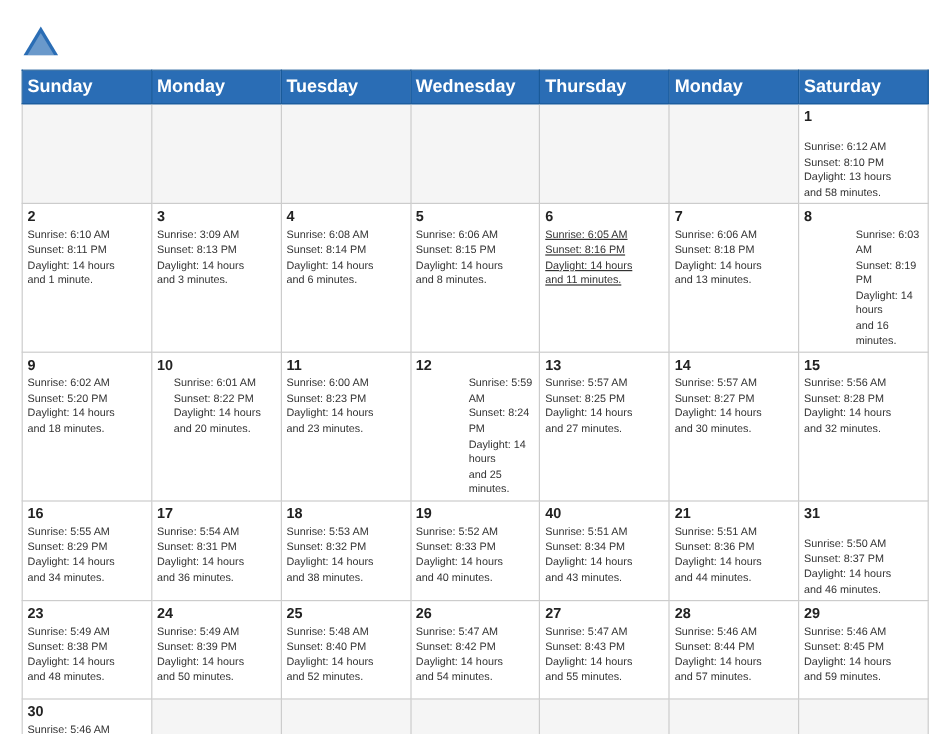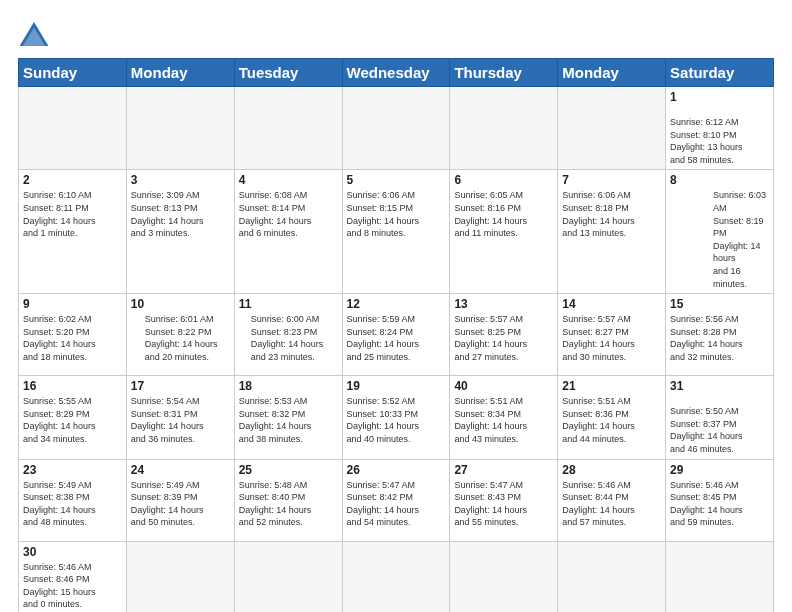--- a/index.html
+++ b/index.html
@@ -169,21 +169,21 @@
           </td>
           <td>
             <span class="day-num">5</span>
             <div class="day-info" style="white-space: pre-line;">Sunrise: 6:06 AM
 Sunset: 8:15 PM
 Daylight: 14 hours
 and 8 minutes.</div>
           </td>
           <td>
             <span class="day-num">6</span>
-            <div class="day-info" style="white-space: pre-line;">Sunrise: 6:05 AM
+            <div class="day-info" style="white-space: pre-line; text-decoration: underline;">Sunrise: 6:05 AM
 Sunset: 8:16 PM
 Daylight: 14 hours
 and 11 minutes.</div>
           </td>
           <td>
             <span class="day-num">7</span>
             <div class="day-info" style="white-space: pre-line;">Sunrise: 6:06 AM
 Sunset: 8:18 PM
 Daylight: 14 hours
 and 13 minutes.</div>
@@ -206,28 +206,28 @@
           </td>
           <td>
             <span class="day-num">10</span>
             <div class="day-info" style="white-space: pre-line; margin-left: 14px;">Sunrise: 6:01 AM
 Sunset: 8:22 PM
 Daylight: 14 hours
 and 20 minutes.</div>
           </td>
           <td>
             <span class="day-num">11</span>
-            <div class="day-info" style="white-space: pre-line; margin-left: 12px;">Sunrise: 6:00 AM
+            <div class="day-info" style="white-space: pre-line;">Sunrise: 6:00 AM
 Sunset: 8:23 PM
 Daylight: 14 hours
 and 23 minutes.</div>
           </td>
           <td>
             <span class="day-num">12</span>
-            <div class="day-info" style="white-space: pre-line;">Sunrise: 5:59 AM
+            <div class="day-info" style="white-space: pre-line; margin-left: 44px;">Sunrise: 5:59 AM
 Sunset: 8:24 PM
 Daylight: 14 hours
 and 25 minutes.</div>
           </td>
           <td>
             <span class="day-num">13</span>
             <div class="day-info" style="white-space: pre-line;">Sunrise: 5:57 AM
 Sunset: 8:25 PM
 Daylight: 14 hours
 and 27 minutes.</div>
@@ -265,21 +265,21 @@
           <td>
             <span class="day-num">18</span>
             <div class="day-info" style="white-space: pre-line;">Sunrise: 5:53 AM
 Sunset: 8:32 PM
 Daylight: 14 hours
 and 38 minutes.</div>
           </td>
           <td>
             <span class="day-num">19</span>
             <div class="day-info" style="white-space: pre-line;">Sunrise: 5:52 AM
-Sunset: 10:33 PM
+Sunset: 8:33 PM
 Daylight: 14 hours
 and 40 minutes.</div>
           </td>
           <td>
             <span class="day-num">40</span>
             <div class="day-info" style="white-space: pre-line;">Sunrise: 5:51 AM
 Sunset: 8:34 PM
 Daylight: 14 hours
 and 43 minutes.</div>
           </td>

